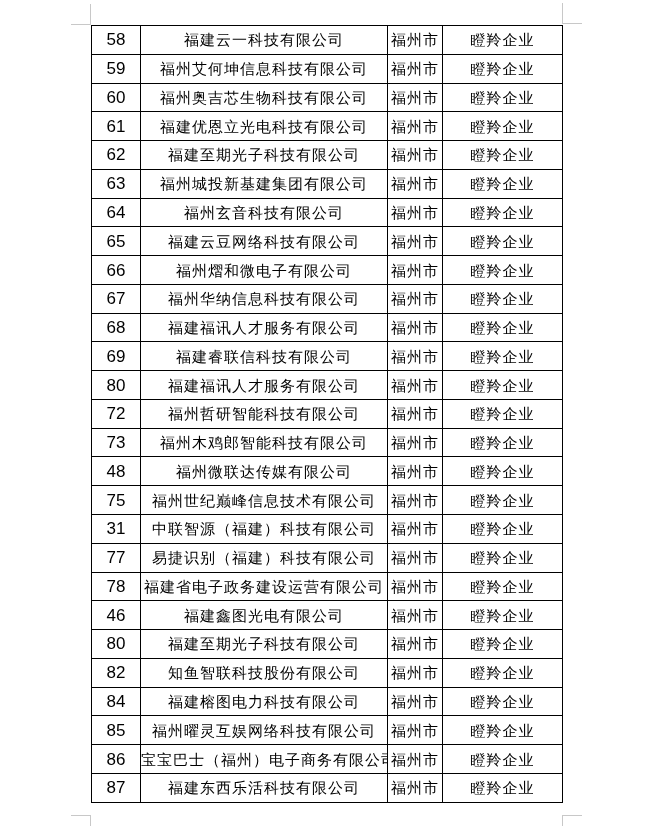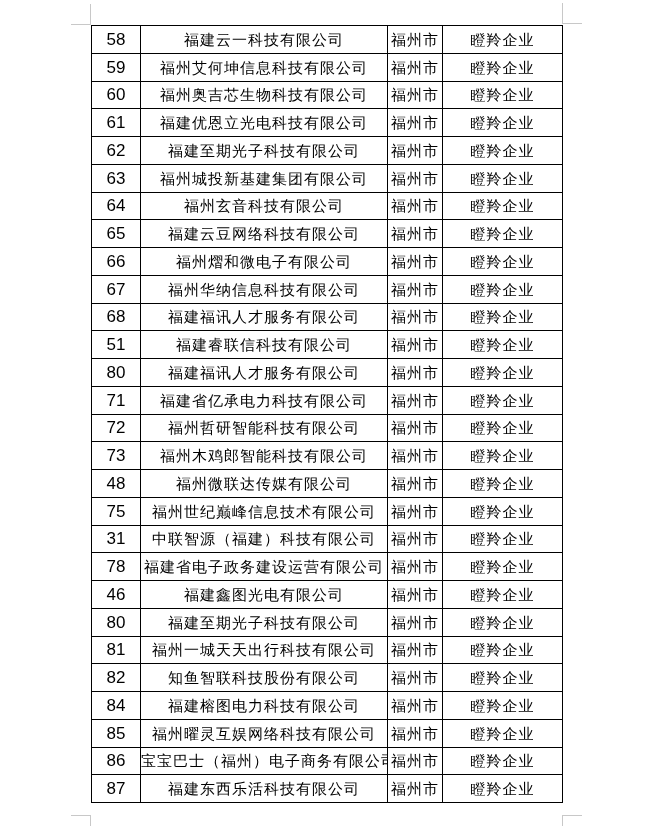--- a/index.html
+++ b/index.html
@@ -136,38 +136,32 @@
     <td class="c-city">福州市</td>
     <td class="c-cat">瞪羚企业</td>
   </tr>
         <tr>
     <td class="c-no">68</td>
     <td class="c-name">福建福讯人才服务有限公司</td>
     <td class="c-city">福州市</td>
     <td class="c-cat">瞪羚企业</td>
   </tr>
         <tr>
-    <td class="c-no">51</td>
+    <td class="c-no">69</td>
     <td class="c-name">福建睿联信科技有限公司</td>
     <td class="c-city">福州市</td>
     <td class="c-cat">瞪羚企业</td>
   </tr>
         <tr>
     <td class="c-no">80</td>
     <td class="c-name">福建福讯人才服务有限公司</td>
     <td class="c-city">福州市</td>
     <td class="c-cat">瞪羚企业</td>
   </tr>
         <tr>
-    <td class="c-no">71</td>
-    <td class="c-name">福建省亿承电力科技有限公司</td>
-    <td class="c-city">福州市</td>
-    <td class="c-cat">瞪羚企业</td>
-  </tr>
-        <tr>
     <td class="c-no">72</td>
     <td class="c-name">福州哲研智能科技有限公司</td>
     <td class="c-city">福州市</td>
     <td class="c-cat">瞪羚企业</td>
   </tr>
         <tr>
     <td class="c-no">73</td>
     <td class="c-name">福州木鸡郎智能科技有限公司</td>
     <td class="c-city">福州市</td>
     <td class="c-cat">瞪羚企业</td>
@@ -184,40 +178,40 @@
     <td class="c-city">福州市</td>
     <td class="c-cat">瞪羚企业</td>
   </tr>
         <tr>
     <td class="c-no">31</td>
     <td class="c-name">中联智源（福建）科技有限公司</td>
     <td class="c-city">福州市</td>
     <td class="c-cat">瞪羚企业</td>
   </tr>
         <tr>
+    <td class="c-no">77</td>
+    <td class="c-name">易捷识别（福建）科技有限公司</td>
+    <td class="c-city">福州市</td>
+    <td class="c-cat">瞪羚企业</td>
+  </tr>
+        <tr>
     <td class="c-no">78</td>
     <td class="c-name">福建省电子政务建设运营有限公司</td>
     <td class="c-city">福州市</td>
     <td class="c-cat">瞪羚企业</td>
   </tr>
         <tr>
     <td class="c-no">46</td>
     <td class="c-name">福建鑫图光电有限公司</td>
     <td class="c-city">福州市</td>
     <td class="c-cat">瞪羚企业</td>
   </tr>
         <tr>
     <td class="c-no">80</td>
     <td class="c-name">福建至期光子科技有限公司</td>
-    <td class="c-city">福州市</td>
-    <td class="c-cat">瞪羚企业</td>
-  </tr>
-        <tr>
-    <td class="c-no">81</td>
-    <td class="c-name">福州一城天天出行科技有限公司</td>
     <td class="c-city">福州市</td>
     <td class="c-cat">瞪羚企业</td>
   </tr>
         <tr>
     <td class="c-no">82</td>
     <td class="c-name">知鱼智联科技股份有限公司</td>
     <td class="c-city">福州市</td>
     <td class="c-cat">瞪羚企业</td>
   </tr>
         <tr>

